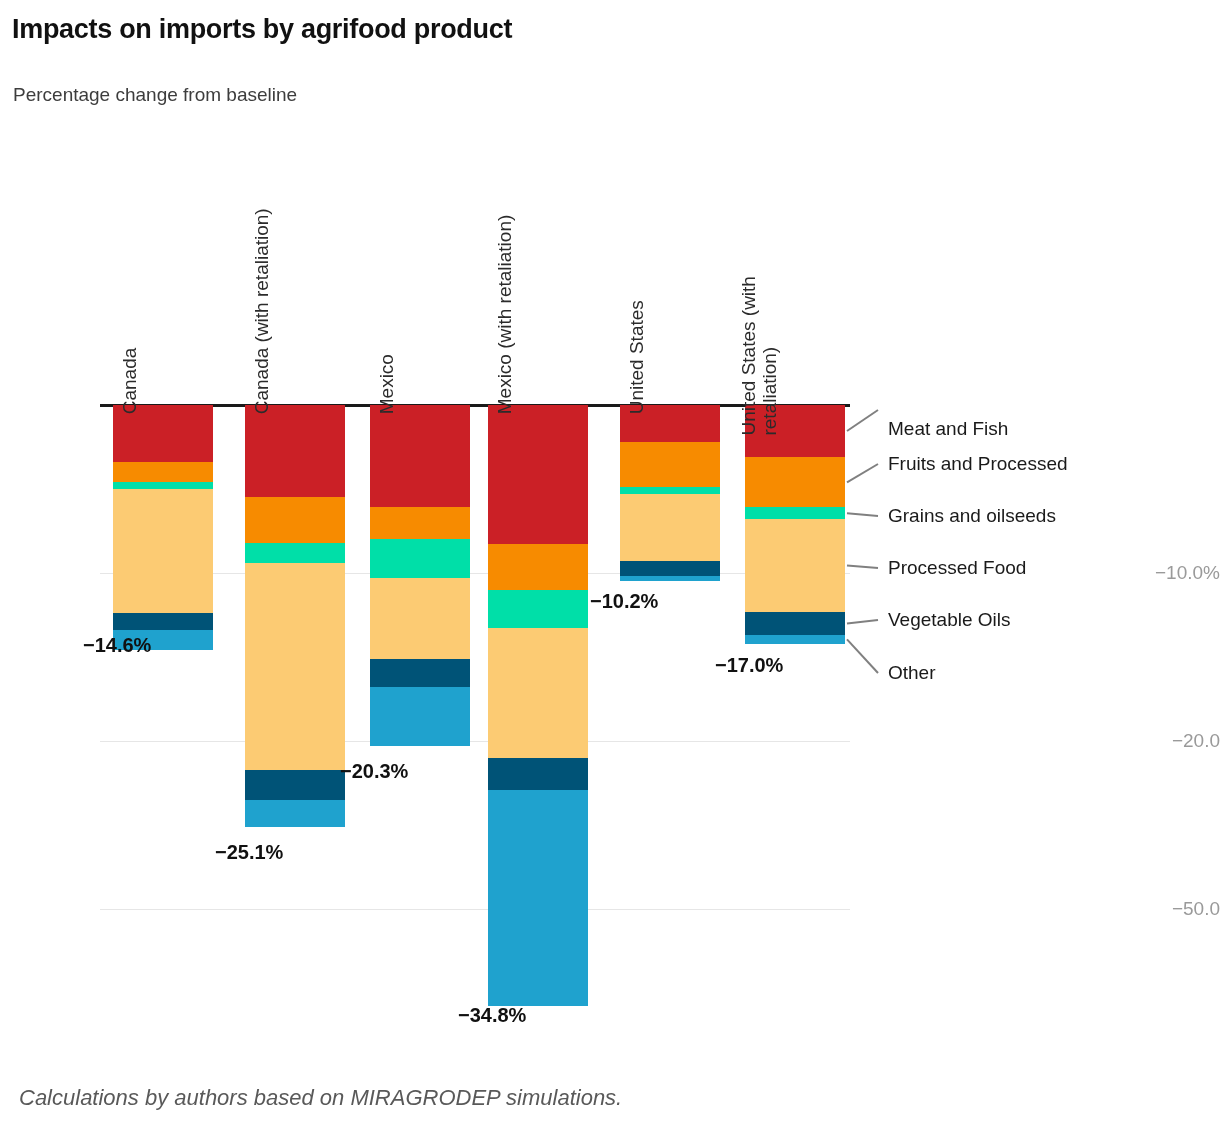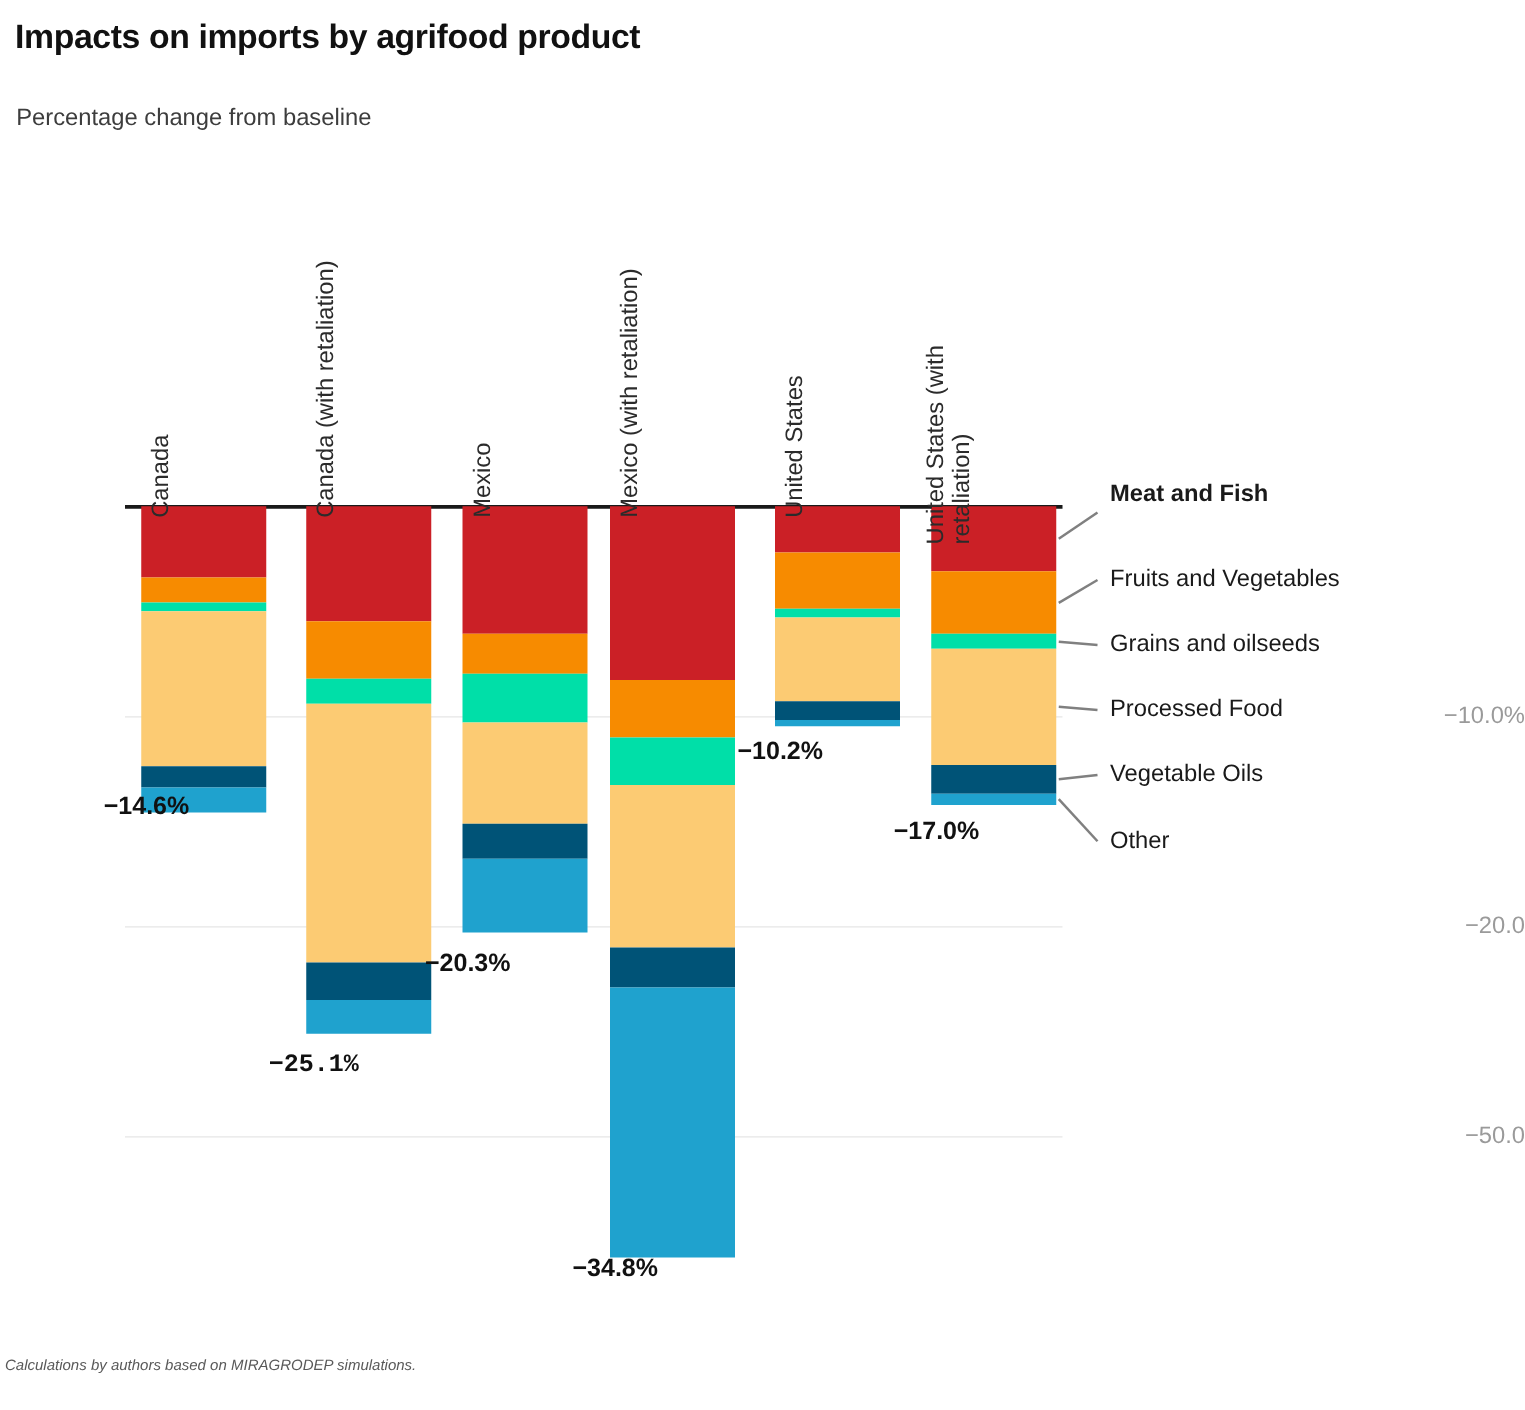--- a/index.html
+++ b/index.html
@@ -28,22 +28,22 @@
   #chart-subtitle {
     position: absolute;
     left: 13px; top: 84px;
     font-size: 19px;
     font-weight: normal;
     color: #3d3d3d;
     white-space: nowrap;
   }
   #chart-footnote {
     position: absolute;
-    left: 4px; top: 1085px;
-    font-size: 12px;
+    left: 19px; top: 1085px;
+    font-size: 22px;
     font-style: italic;
     color: #595959;
     white-space: nowrap;
   }
 
   
   #plot-area {
     position: absolute;
     left: 0; top: 0;
     width: 1220px; height: 1128px;
@@ -144,21 +144,21 @@
       <div class="bar-group">
         <div class="bar-stack" style="left: 245px; width: 100px;">
           <div class="bar-seg" style="top: 0px; height: 92.4px; background: rgb(203, 32, 38);"></div>
           <div class="bar-seg" style="top: 92.4px; height: 45.36px; background: rgb(247, 139, 0);"></div>
           <div class="bar-seg" style="top: 137.76px; height: 20.16px; background: rgb(0, 223, 168);"></div>
           <div class="bar-seg" style="top: 157.92px; height: 206.64px; background: rgb(252, 203, 115);"></div>
           <div class="bar-seg" style="top: 364.56px; height: 30.24px; background: rgb(0, 83, 119);"></div>
           <div class="bar-seg" style="top: 394.8px; height: 26.88px; background: rgb(31, 162, 206);"></div>
         </div>
         <div class="bar-cat-label" style="left: 272px; top: 393px;">Canada (with retaliation)</div>
-        <div class="bar-total-label" style="left: 215px; width: 160px; top: 840.68px; font-family: Liberation Mono, monospace;">−25.1%</div>
+        <div class="bar-total-label" style="left: 215px; width: 160px; top: 840.68px;">−25.1%</div>
       </div>
       <div class="bar-group">
         <div class="bar-stack" style="left: 370px; width: 100px;">
           <div class="bar-seg" style="top: 0px; height: 102.48px; background: rgb(203, 32, 38);"></div>
           <div class="bar-seg" style="top: 102.48px; height: 31.92px; background: rgb(247, 139, 0);"></div>
           <div class="bar-seg" style="top: 134.4px; height: 38.64px; background: rgb(0, 223, 168);"></div>
           <div class="bar-seg" style="top: 173.04px; height: 80.64px; background: rgb(252, 203, 115);"></div>
           <div class="bar-seg" style="top: 253.68px; height: 28.56px; background: rgb(0, 83, 119);"></div>
           <div class="bar-seg" style="top: 282.24px; height: 58.8px; background: rgb(31, 162, 206);"></div>
         </div>
@@ -205,22 +205,22 @@
     </div>
   <svg id="legend-leaders" viewBox="0 0 1220 1128" width="1220" height="1128">
       <line x1="847" y1="431.04" x2="878" y2="410" stroke="#808080" stroke-width="2"></line>
       <line x1="847" y1="482.28" x2="878" y2="464" stroke="#808080" stroke-width="2"></line>
       <line x1="847" y1="513.36" x2="878" y2="516" stroke="#808080" stroke-width="2"></line>
       <line x1="847" y1="565.44" x2="878" y2="568" stroke="#808080" stroke-width="2"></line>
       <line x1="847" y1="623.4" x2="878" y2="620" stroke="#808080" stroke-width="2"></line>
       <line x1="847" y1="639.36" x2="878" y2="673" stroke="#808080" stroke-width="2"></line>
     </svg>
   <div id="legend-labels">
-      <div class="legend-label" style="top: 396px; font-weight: bold;">Meat and Fish</div>
-      <div class="legend-label" style="top: 464px;">Fruits and Vegetables</div>
+      <div class="legend-label" style="top: 429px;">Meat and Fish</div>
+      <div class="legend-label" style="top: 464px;">Fruits and Processed</div>
       <div class="legend-label" style="top: 516px;">Grains and oilseeds</div>
       <div class="legend-label" style="top: 568px;">Processed Food</div>
       <div class="legend-label" style="top: 620px;">Vegetable Oils</div>
       <div class="legend-label" style="top: 673px;">Other</div>
     </div>
 </div>
 
 <div id="chart-footnote">Calculations by authors based on MIRAGRODEP simulations.</div>
 
 </body></html>

